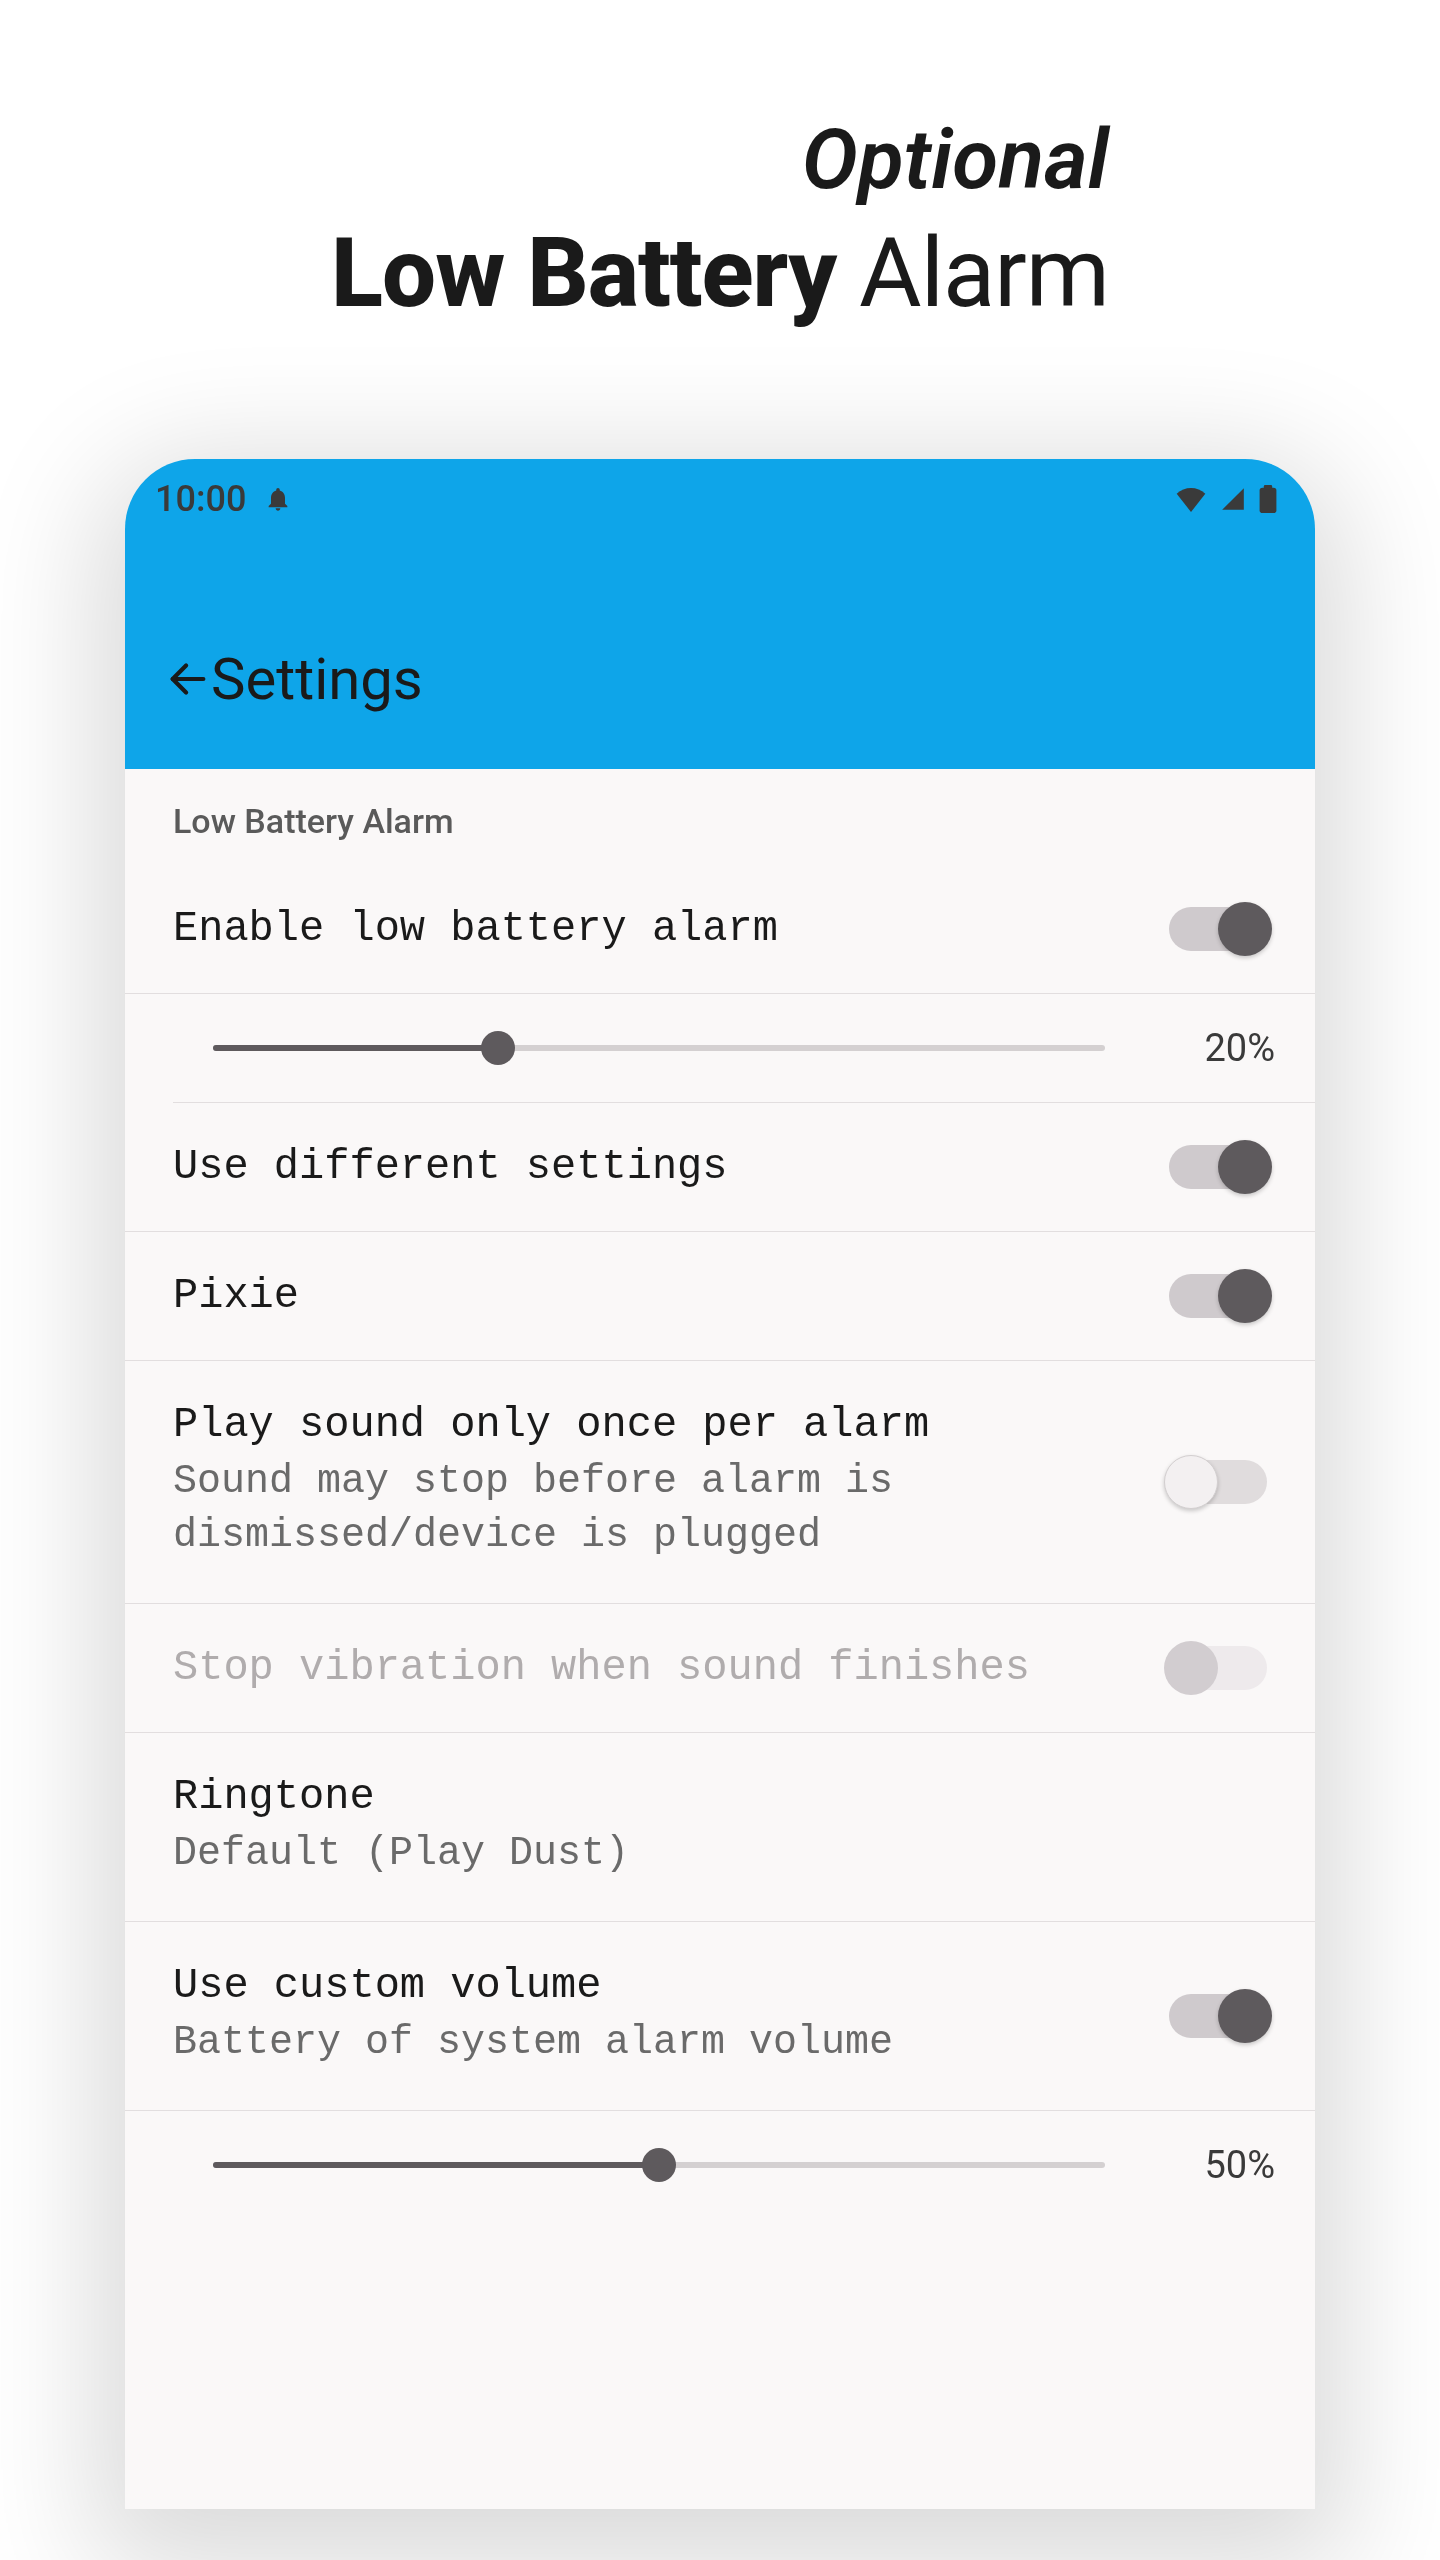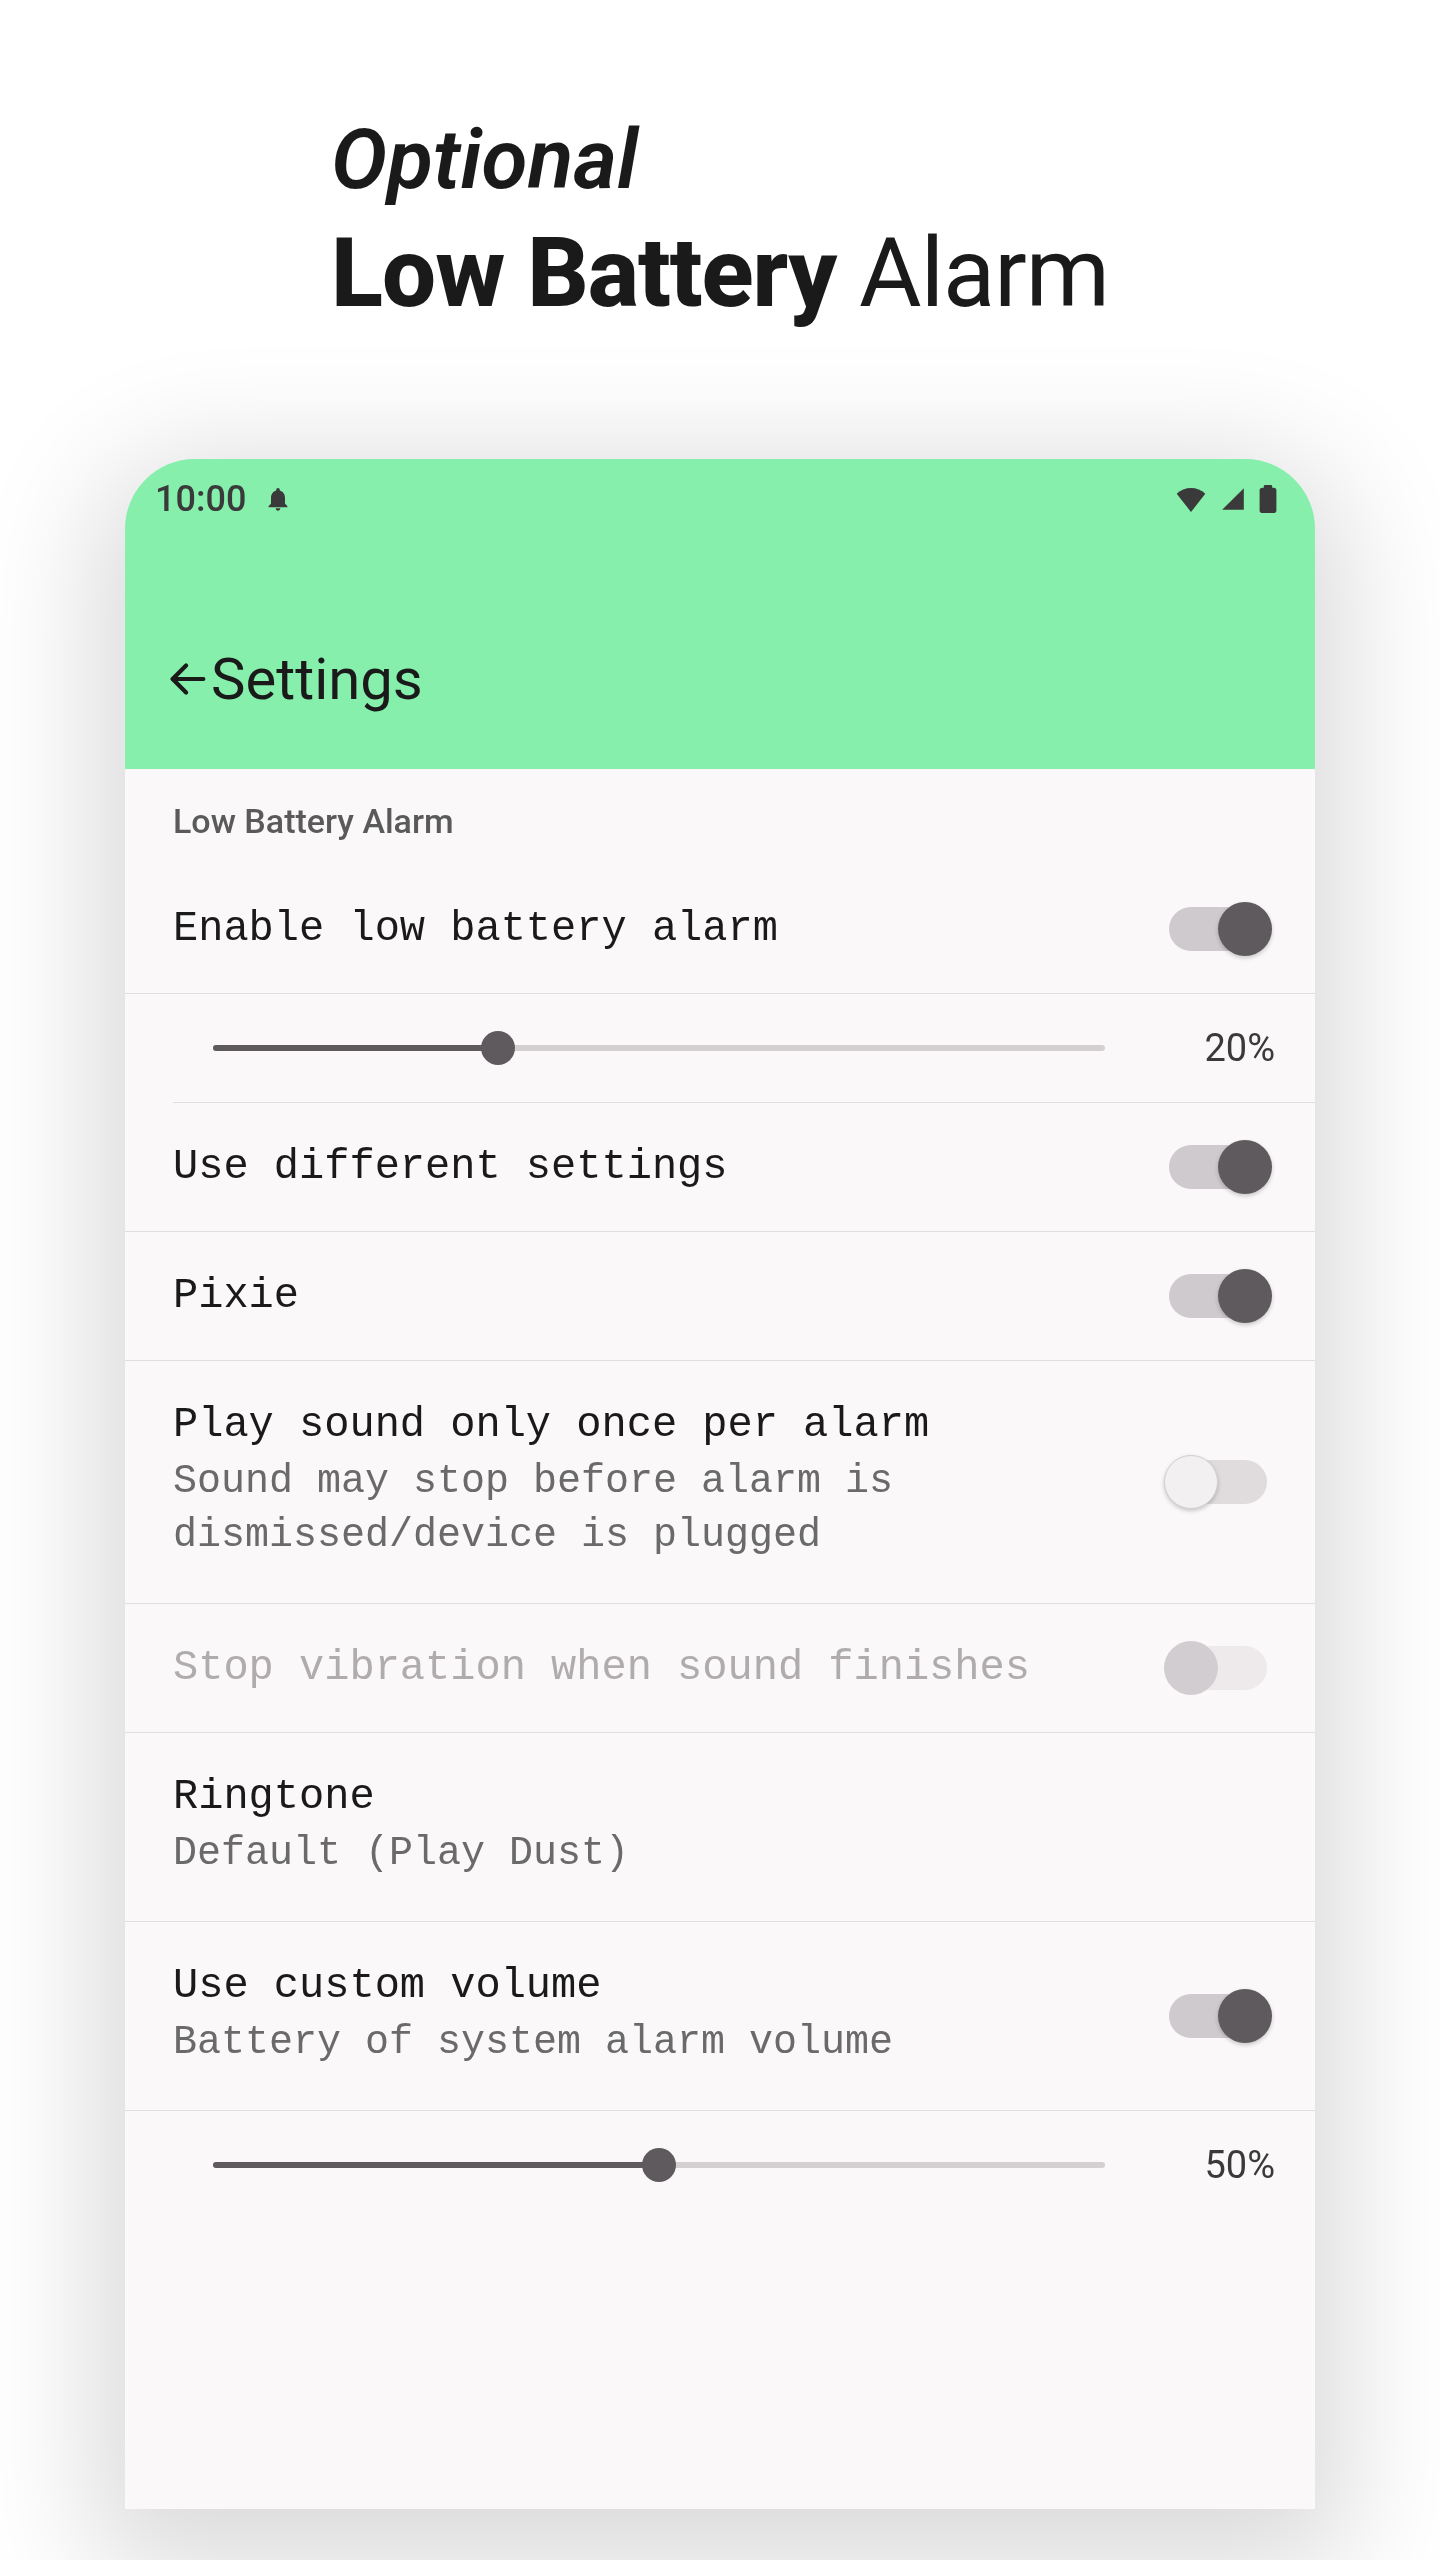--- a/index.html
+++ b/index.html
@@ -9,21 +9,21 @@
     background: #ffffff;
     color: #1a1a1a;
     display: flex;
     flex-direction: column;
     align-items: center;
   }
 
   
   .promo {
     margin-top: 110px;
-    text-align: left;
+    text-align: right;
   }
   .promo-top {
     font-style: italic;
     font-weight: 600;
     font-size: 84px;
     color: #1a1a1a;
     margin-bottom: 8px;
   }
   .promo-bottom {
     font-weight: 400;
@@ -31,21 +31,21 @@
     color: #1a1a1a;
     letter-spacing: -1px;
   }
   .promo-bottom .bold { font-weight: 800; }
 
   
   .phone {
     margin-top: 130px;
     width: 1190px;
     height: 2050px;
-    background: #86efac;
+    background: #0ea5e9;
     border-radius: 70px 70px 0 0;
     overflow: hidden;
     box-shadow: 0 30px 120px 30px rgba(0,0,0,0.15);
     display: flex;
     flex-direction: column;
     position: relative;
     justify-content: flex-end;
   }
 
   

